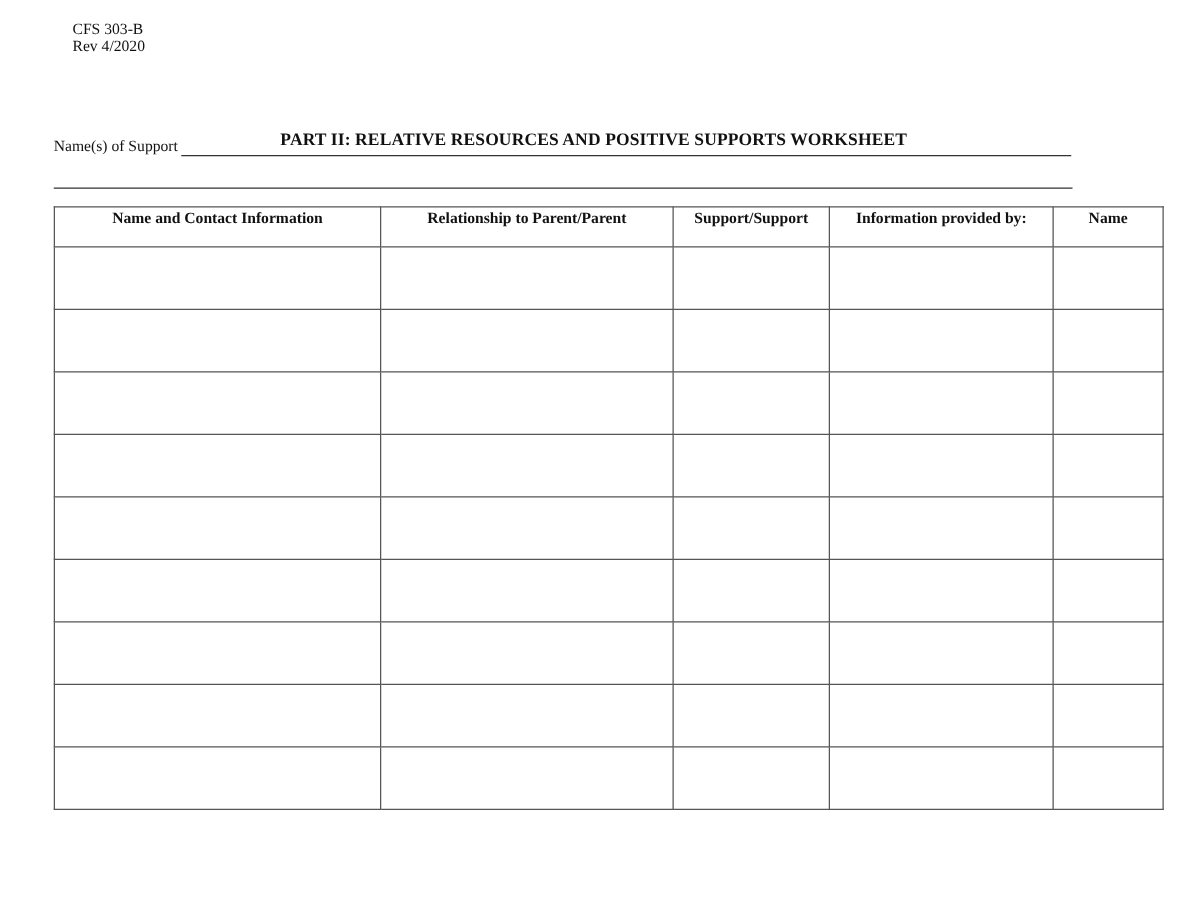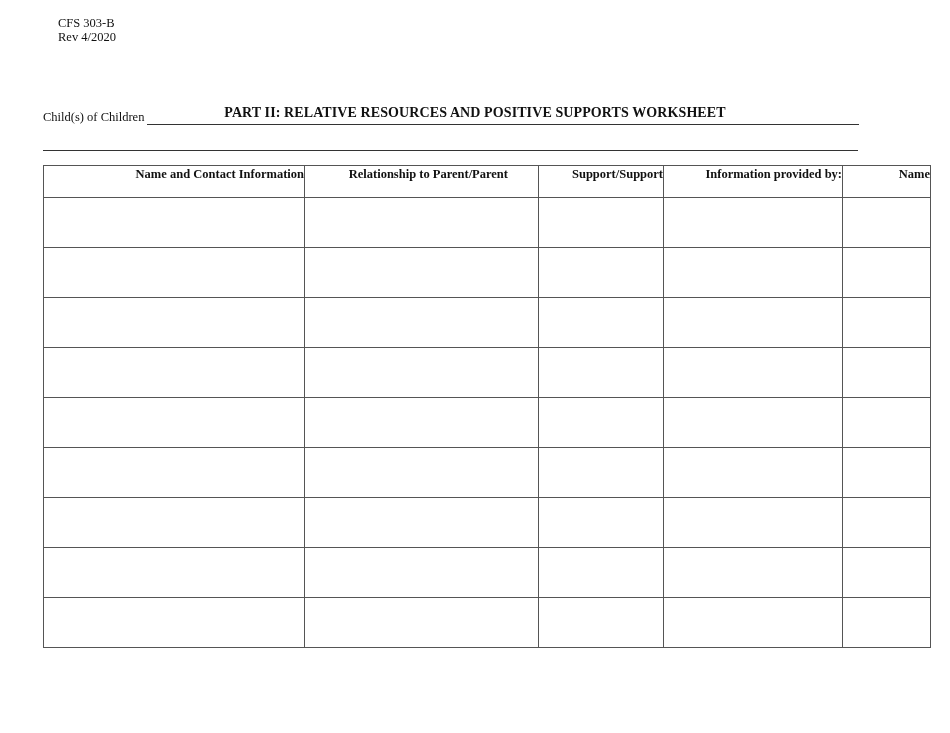--- a/index.html
+++ b/index.html
@@ -15,37 +15,37 @@
     .children-line { position: absolute; left: 43px; top: 110px; font-size: 12.5px; display: flex; align-items: flex-end; }
     .children-line .fill { display: inline-block; width: 712px; border-bottom: 1px solid #333; height: 12px; margin-left: 3px; }
     .second-line { position: absolute; left: 43px; top: 150px; width: 815px; border-bottom: 1px solid #333; }
     table.worksheet {
       position: absolute; left: 43px; top: 165px; border-collapse: collapse;
       table-layout: fixed; width: 822px;
     }
     table.worksheet th, table.worksheet td { border: 1px solid #555; padding: 0; }
     table.worksheet th {
       height: 30px; font-size: 12.5px; font-weight: bold; vertical-align: top;
-      text-align: right; padding-top: 1px; line-height: 14px;
+      text-align: center; padding-top: 1px; line-height: 14px;
     }
     table.worksheet td { height: 49px; }
     td.cell { cursor: text; }
   </style>
 </head>
 <body>
 
 <div class="form-id">
   <div>CFS 303-B</div>
   <div>Rev 4/2020</div>
 </div>
 
 <div class="title">PART II:  RELATIVE RESOURCES AND POSITIVE SUPPORTS WORKSHEET</div>
 
 <div class="children-line">
-  <span>Child(s) of Children</span>
+  <span>Name(s) of Support</span>
   <span class="fill"></span>
 </div>
 <div class="second-line"></div>
 
 <table class="worksheet">
   <colgroup id="cols"></colgroup>
   <thead>
     <tr>
       <th style="width:260px">Name and Contact Information</th>
       <th style="width:173px; padding-left:30px; padding-right:30px;">Relationship to Parent/Parent</th>

